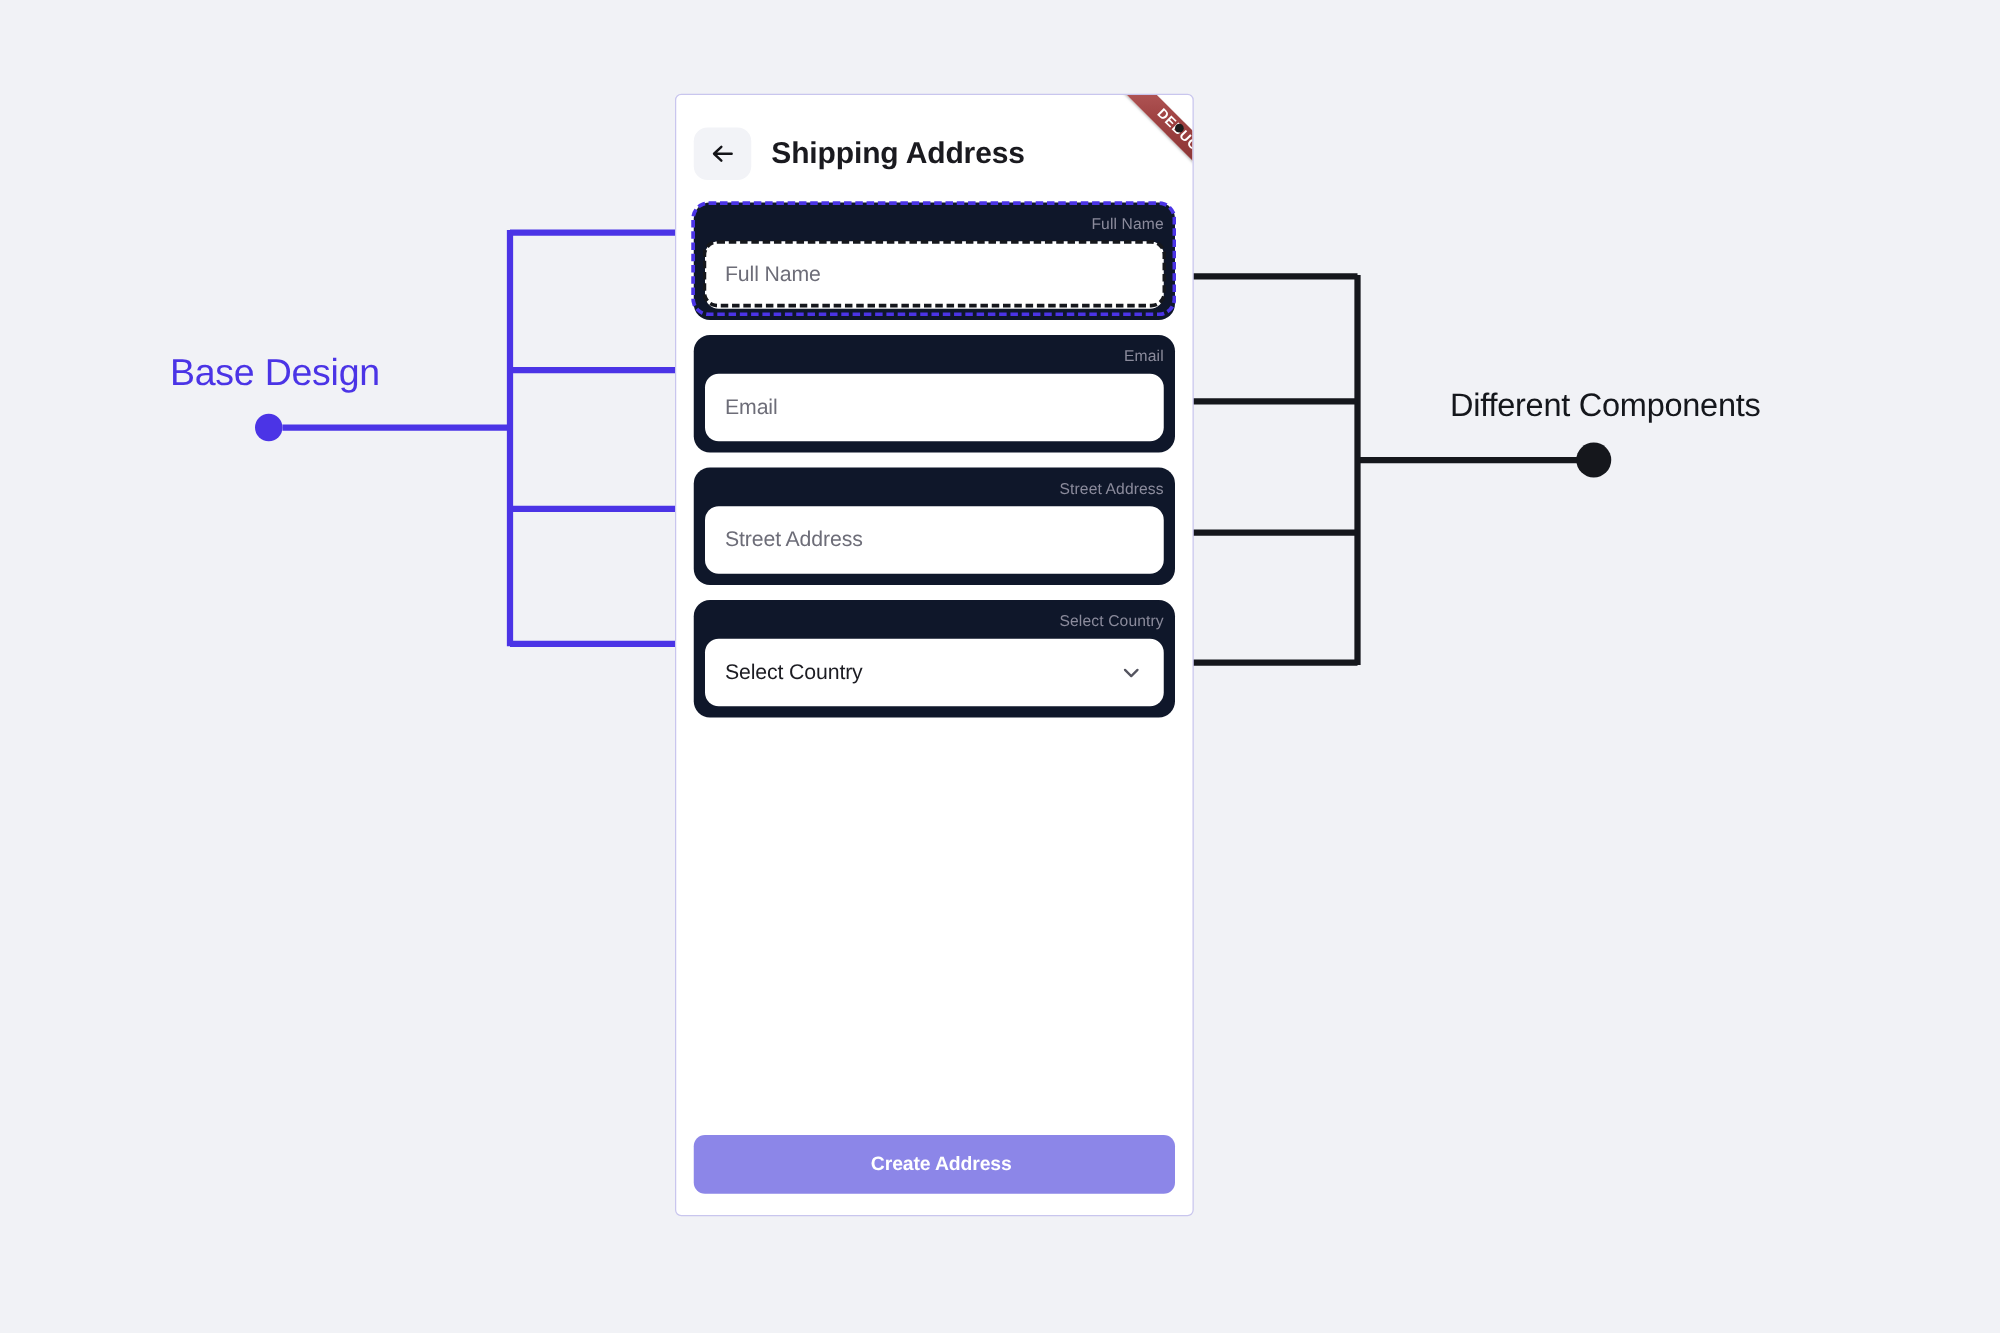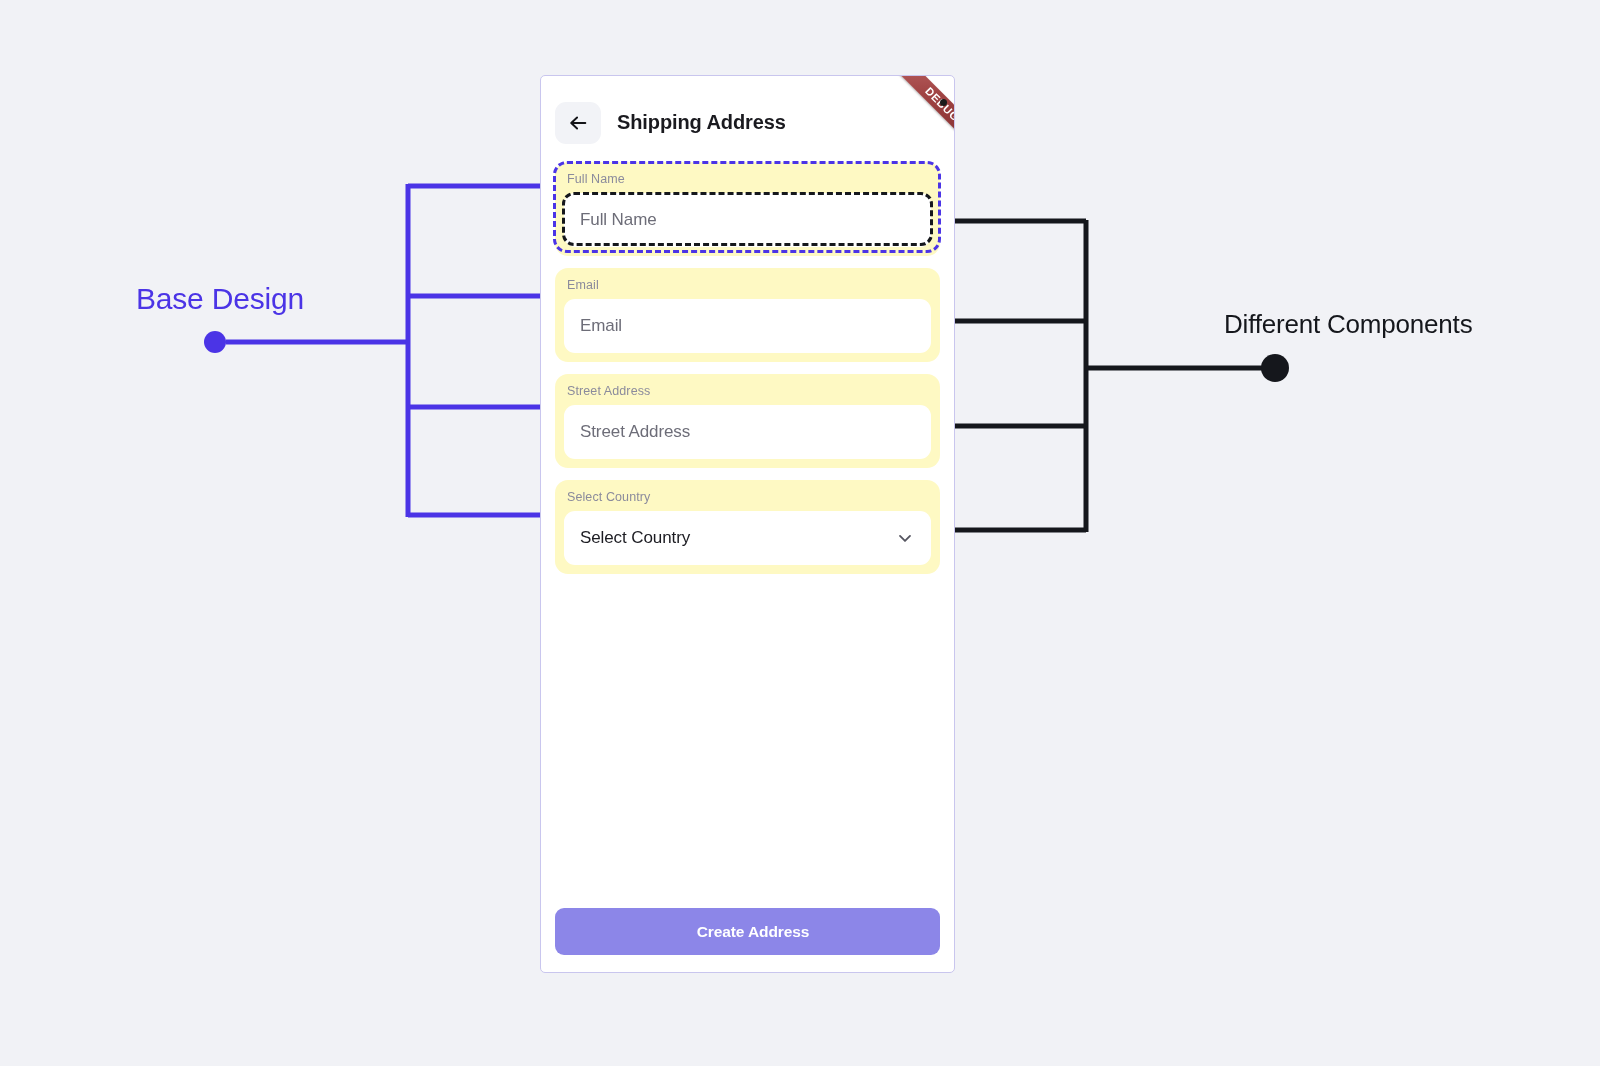--- a/index.html
+++ b/index.html
@@ -32,21 +32,21 @@
     font-weight: 400;
     letter-spacing: -0.2px;
   }
   #base-design-label {
     left: 136px;
     top: 282px;
     font-size: 30px;
     color: #4b34e6;
   }
   #different-components-label {
-    left: 1224px;
+    left: 1160px;
     top: 309px;
     font-size: 26px;
     color: #15171c;
   }
 
   
   #device-card {
     position: absolute;
     left: 540px;
     top: 75px;
@@ -110,37 +110,38 @@
     border-radius: 11px;
     background: #f2f3f7;
     display: flex;
     align-items: center;
     justify-content: center;
     flex: 0 0 auto;
     cursor: pointer;
   }
   #back-button svg { display: block; }
   #screen-title {
-    font-size: 20px;
+    font-size: 24px;
     font-weight: 700;
     color: #1a1a1f;
     letter-spacing: -0.1px;
   }
 
   
   #form-area {
     padding: 14px 14px 0 14px;
     display: flex;
     flex-direction: column;
     gap: 12px;
   }
   .field-group {
-    background: #fef9c3;
+    background: #0f172a;
     border-radius: 13px;
     padding: 9px 9px 9px 9px;
+    text-align: right;
   }
   .field-label {
     font-size: 12.5px;
     color: #8b8b9c;
     padding: 1px 0 7px 3px;
     letter-spacing: 0.1px;
   }
   .field-input {
     background: #ffffff;
     border-radius: 11px;

